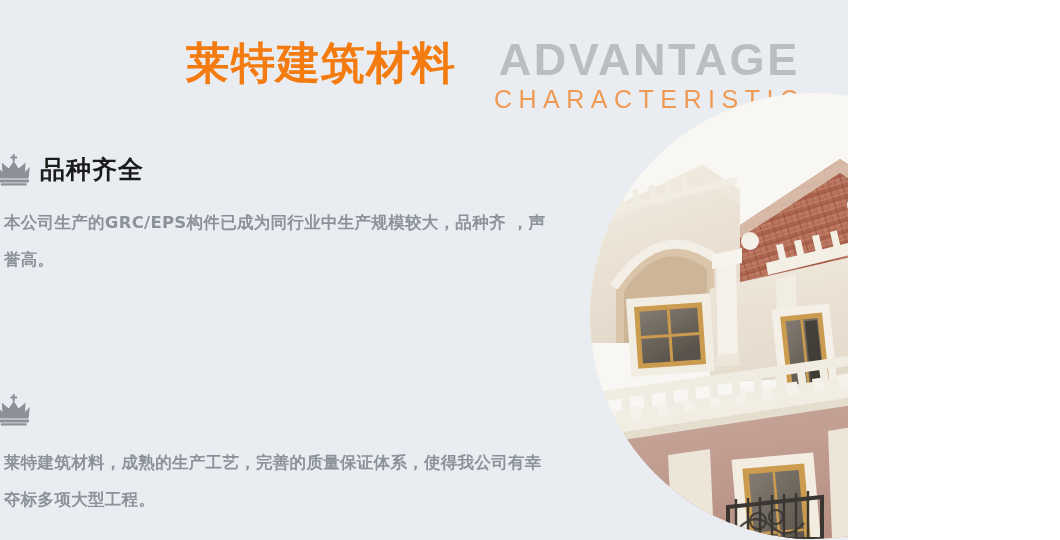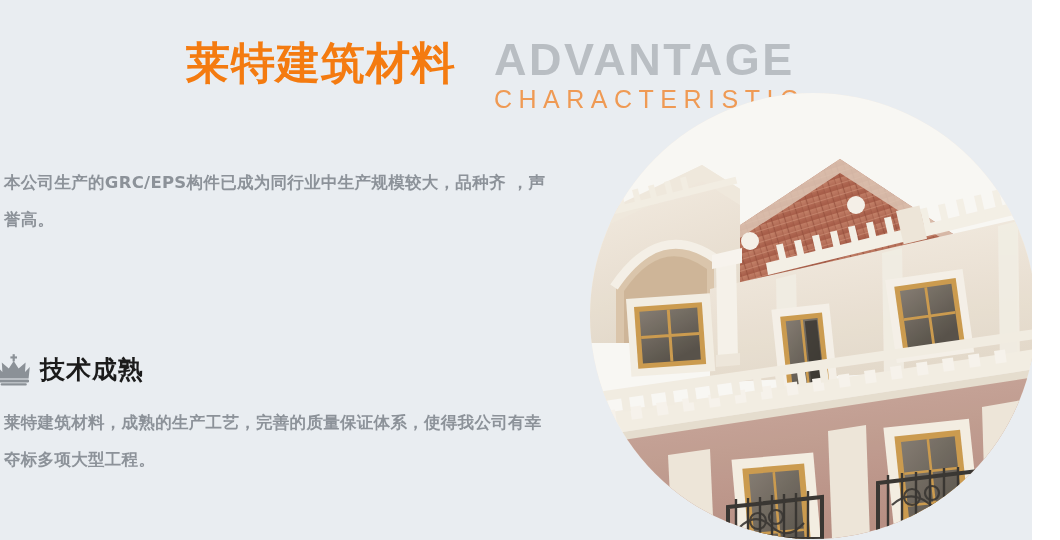--- a/index.html
+++ b/index.html
@@ -9,21 +9,21 @@
   body {
     width: 1060px;
     height: 540px;
     overflow: hidden;
     background: #ffffff;
     font-family: "Liberation Sans", "DejaVu Sans", sans-serif;
   }
 
   #banner {
     position: relative;
-    width: 1032px;
+    width: 848px;
     height: 540px;
     background: #e9edf1;
     overflow: hidden;
   }
 
   
   #title-block {
     position: absolute;
     left: 186px;
     top: 34px;
@@ -40,20 +40,21 @@
     letter-spacing: 1px;
     color: #f47b10;
     line-height: 54px;
     font-family: "DejaVu Sans", "Liberation Sans", sans-serif;
   }
 
   #title-en-wrap {
     position: absolute;
     left: 308px;
     top: 0;
+    text-align: center;
   }
 
   #title-en-main {
     font-size: 45px;
     font-weight: 700;
     letter-spacing: 2.5px;
     color: #b9bec3;
     line-height: 52px;
     font-family: "Liberation Sans", sans-serif;
   }
@@ -145,37 +146,50 @@
     <div id="title-cn">莱特建筑材料</div>
     <div id="title-en-wrap">
       <div id="title-en-main">ADVANTAGE</div>
       <div id="title-en-sub">CHARACTERISTIC</div>
     </div>
   </div>
 
   <div id="features">
 
     <div class="feature-block">
+      <div class="feature-head">
+        <span class="crown-icon">
+          <svg viewBox="0 0 40 34" xmlns="http://www.w3.org/2000/svg" aria-hidden="true">
+            <g fill="currentColor">
+              <rect x="18.6" y="1.2" width="2.2" height="7.2"></rect>
+              <rect x="16.4" y="3.4" width="6.6" height="2.1"></rect>
+              <path d="M19.7 8.0 L24.6 15.6 L31.6 9.4 L31.0 19.0 L35.8 14.0 L34.6 25.4 L4.8 25.4 L3.6 14.0 L8.4 19.0 L7.8 9.4 L14.8 15.6 Z"></path>
+              <rect x="4.4" y="26.4" width="30.6" height="3.1" rx="1.2"></rect>
+              <rect x="6.6" y="30.3" width="26.2" height="2.3" rx="1.0"></rect>
+            </g>
+          </svg>
+        </span>
+        <span class="feature-title">品种齐全</span>
+      </div>
       <div class="feature-body">本公司生产的GRC/EPS构件已成为同行业中生产规模较大，品种齐 ，声誉高。</div>
     </div>
 
     <div class="feature-block second">
       <div class="feature-head">
         <span class="crown-icon">
           <svg viewBox="0 0 40 34" xmlns="http://www.w3.org/2000/svg" aria-hidden="true">
             <g fill="currentColor">
               <rect x="18.6" y="1.2" width="2.2" height="7.2"></rect>
               <rect x="16.4" y="3.4" width="6.6" height="2.1"></rect>
               <path d="M19.7 8.0 L24.6 15.6 L31.6 9.4 L31.0 19.0 L35.8 14.0 L34.6 25.4 L4.8 25.4 L3.6 14.0 L8.4 19.0 L7.8 9.4 L14.8 15.6 Z"></path>
               <rect x="4.4" y="26.4" width="30.6" height="3.1" rx="1.2"></rect>
               <rect x="6.6" y="30.3" width="26.2" height="2.3" rx="1.0"></rect>
             </g>
           </svg>
         </span>
-        <span class="feature-title">技术成熟</span>
       </div>
       <div class="feature-body">莱特建筑材料，成熟的生产工艺，完善的质量保证体系，使得我公司有幸夺标多项大型工程。</div>
     </div>
 
   </div>
 
   <div id="photo-circle">
     <svg class="photo-svg" viewBox="0 0 446 446" xmlns="http://www.w3.org/2000/svg" aria-hidden="true">
       <defs>
         <linearGradient id="gCream" x1="0" y1="0" x2="0.3" y2="1">

